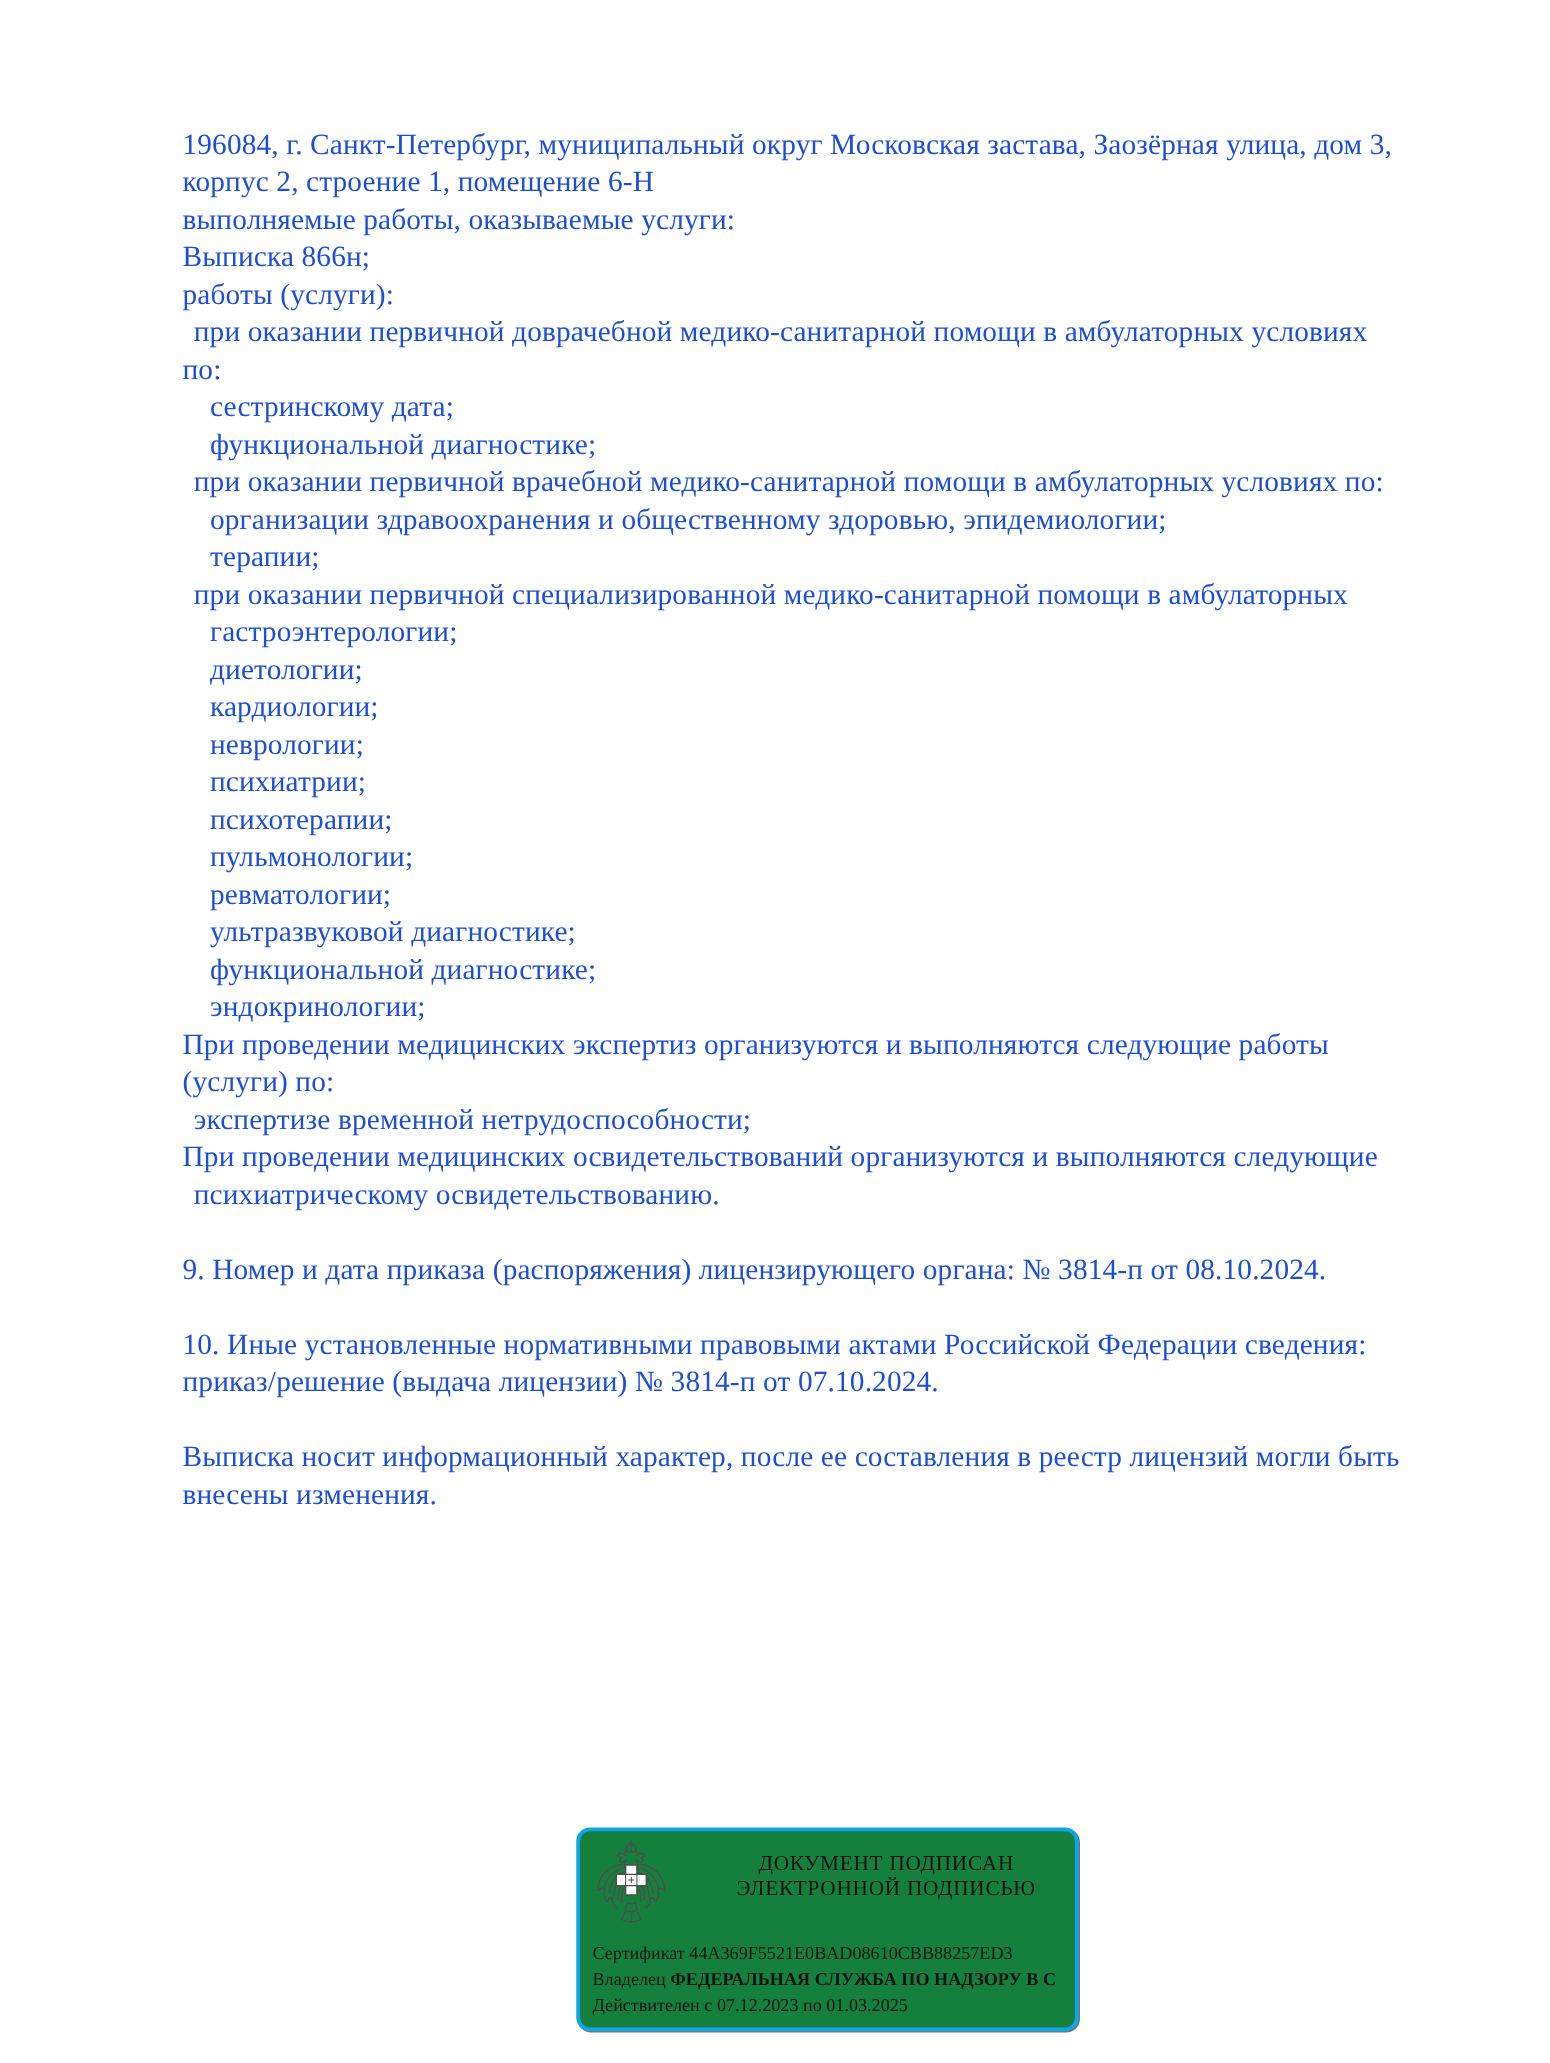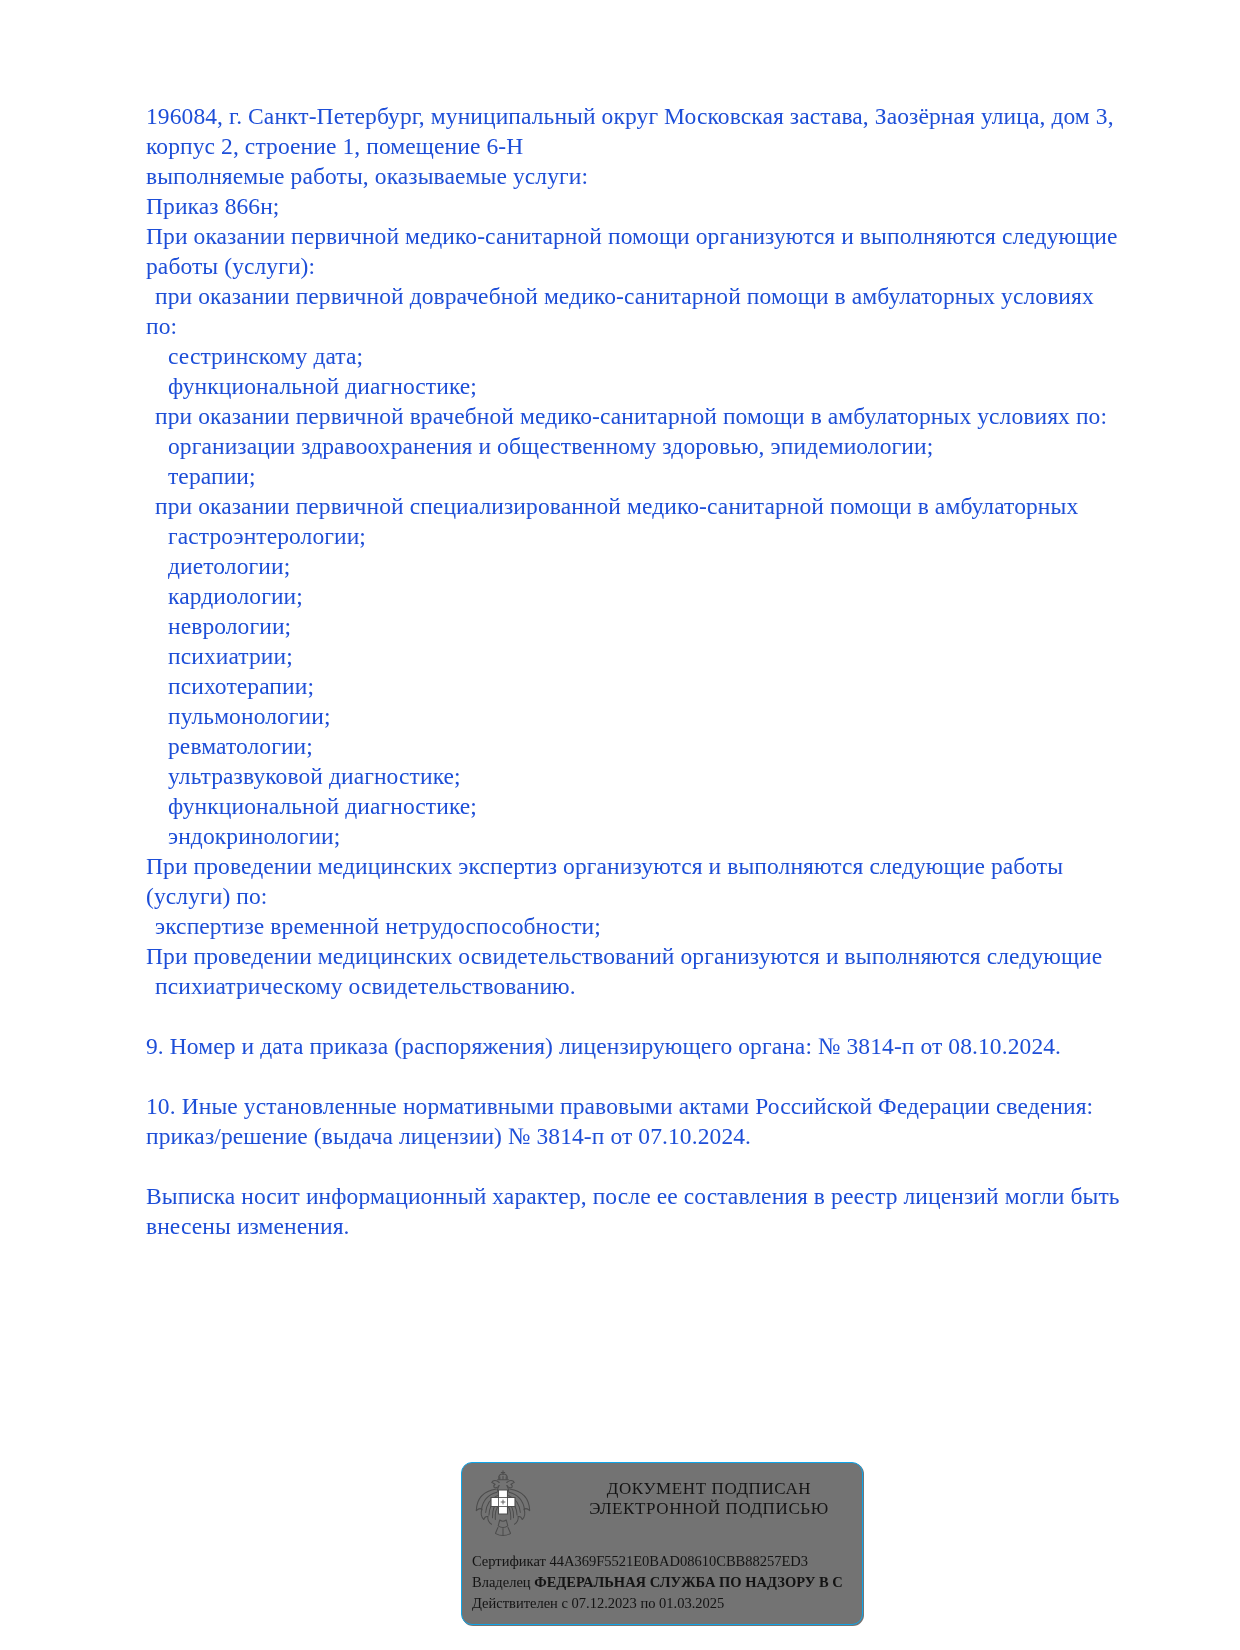--- a/index.html
+++ b/index.html
@@ -35,23 +35,23 @@
   .doc-body .line.indent-2 { padding-left: 22px; }
   .doc-body .line.blank { height: 30px; }
   
   .stamp {
     position: absolute;
     left: 461px;
     top: 1462px;
     width: 402px;
     height: 163px;
     box-sizing: border-box;
-    border: 1px solid #0ea5e9;
+    border: 3px solid #0ea5e9;
     border-radius: 11px;
-    background: #737373;
+    background: #15803d;
     overflow: hidden;
     box-shadow: 1px 1px 0 rgba(0,0,0,0.55);
   }
   .stamp-emblem {
     position: absolute;
     left: 11px;
     top: 6px;
     width: 60px;
     height: 72px;
   }
@@ -79,22 +79,21 @@
 </style>
 </head>
 <body>
 
 <div class="page">
 
   <div class="doc-body">
       <div class="line indent-0">196084, г. Санкт-Петербург, муниципальный округ Московская застава, Заозёрная улица, дом 3,</div>
       <div class="line indent-0">корпус 2, строение 1, помещение 6-Н</div>
       <div class="line indent-0">выполняемые работы, оказываемые услуги:</div>
-      <div class="line indent-0">Приказ 866н;</div>
-      <div class="line indent-0">При оказании первичной медико-санитарной помощи организуются и выполняются следующие</div>
+      <div class="line indent-0">Выписка 866н;</div>
       <div class="line indent-0">работы (услуги):</div>
       <div class="line indent-1">при оказании первичной доврачебной медико-санитарной помощи в амбулаторных условиях</div>
       <div class="line indent-0">по:</div>
       <div class="line indent-2">сестринскому дата;</div>
       <div class="line indent-2">функциональной диагностике;</div>
       <div class="line indent-1">при оказании первичной врачебной медико-санитарной помощи в амбулаторных условиях по:</div>
       <div class="line indent-2">организации здравоохранения и общественному здоровью, эпидемиологии;</div>
       <div class="line indent-2">терапии;</div>
       <div class="line indent-1">при оказании первичной специализированной медико-санитарной помощи в амбулаторных</div>
       <div class="line indent-2">гастроэнтерологии;</div>

